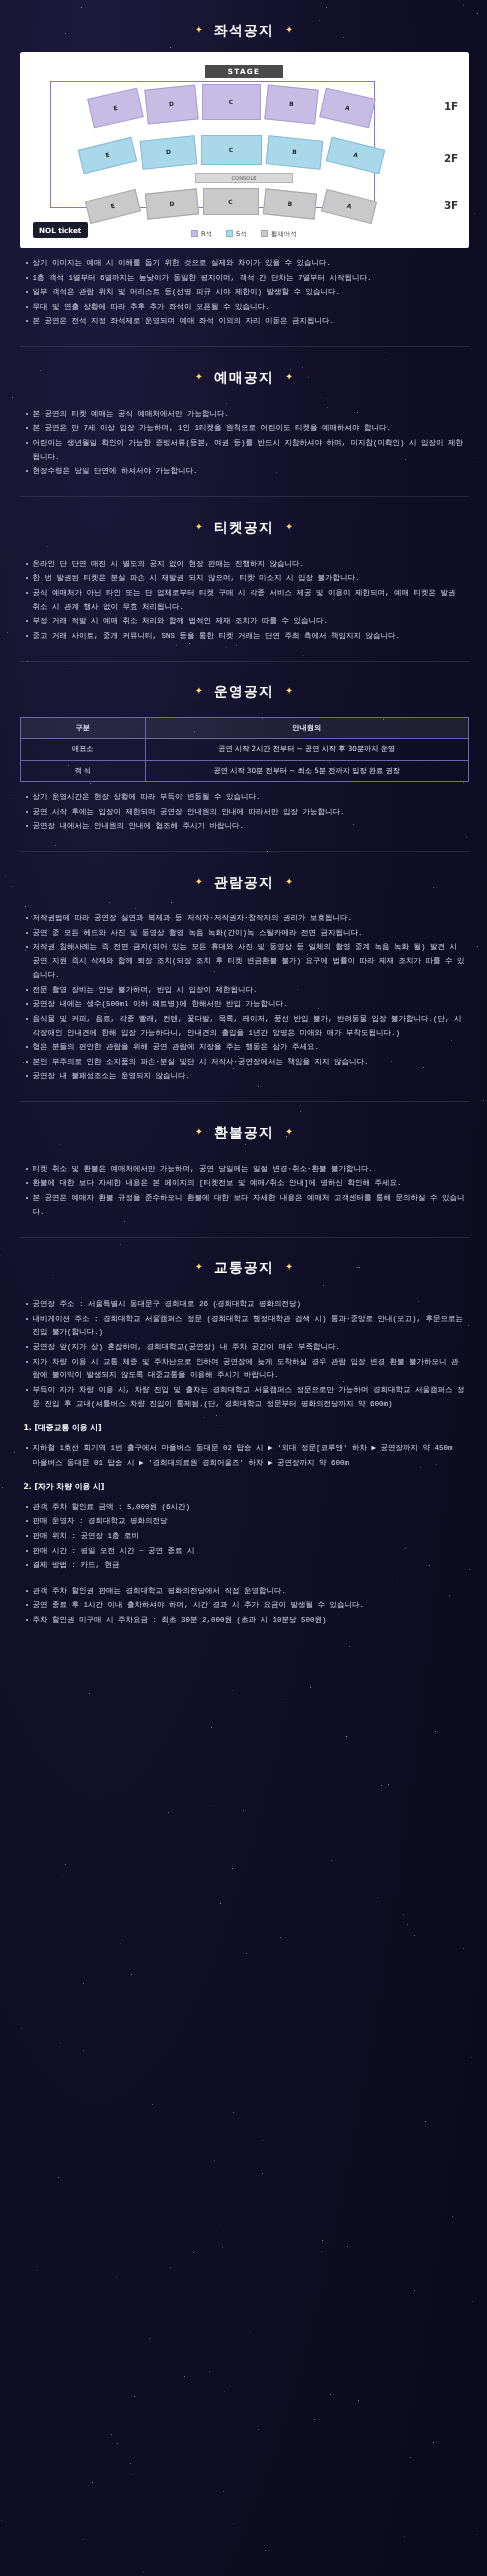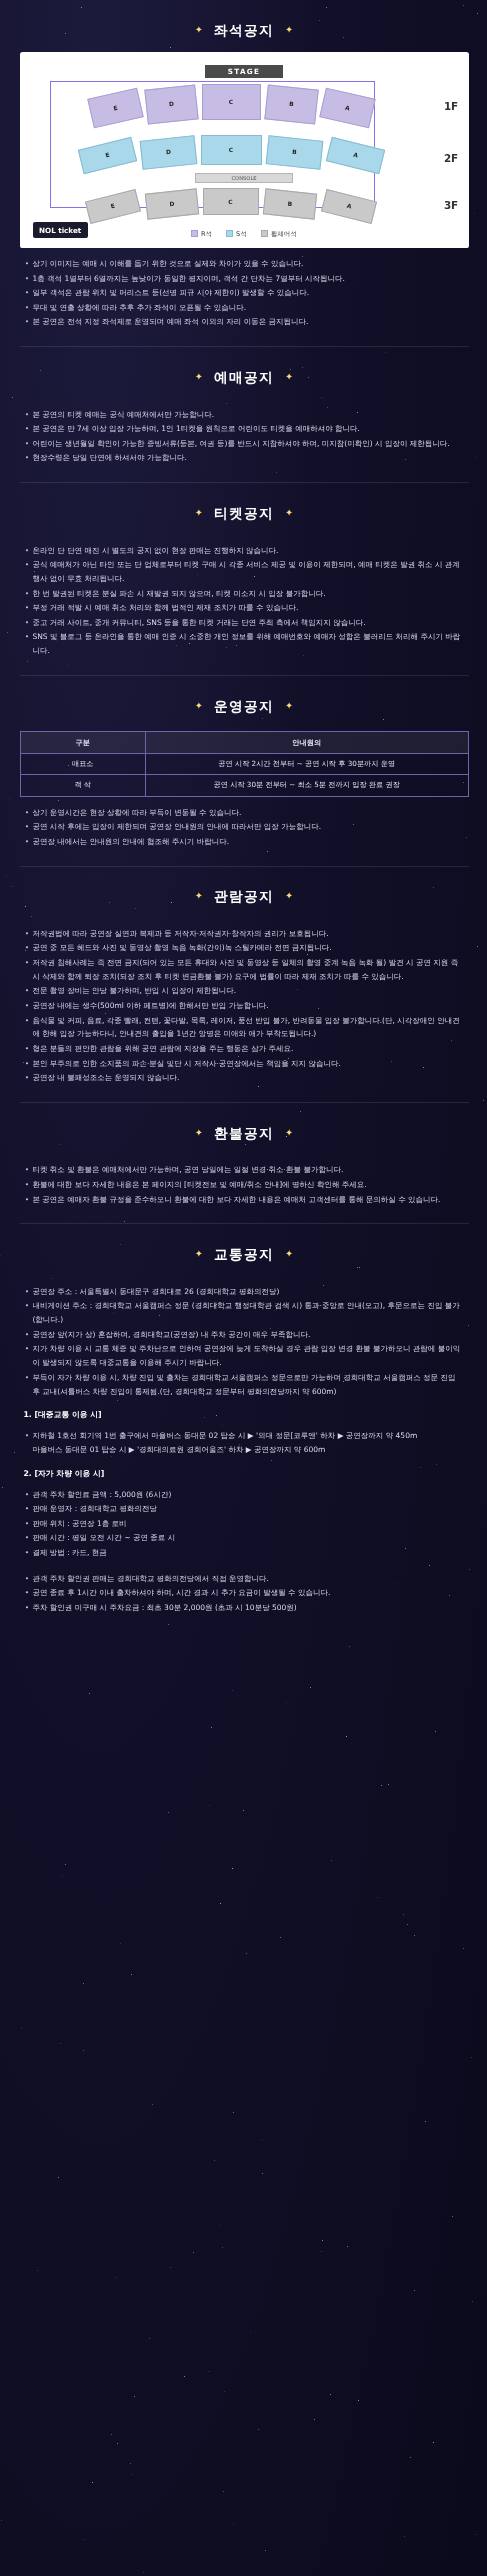--- a/index.html
+++ b/index.html
@@ -112,20 +112,21 @@
 
   
   ul.bl { list-style: none; width: 449px; margin: 9px auto 0 auto; padding: 0 3.9px; }
   ul.bl > li {
     position: relative;
     padding-left: 9px;
     font-size: 7.5px;
     line-height: 1.85;
     color: #dedbf0;
     margin-bottom: 0.7px;
+    font-family: Liberation Mono, monospace;
   }
   ul.bl > li::before {
     content: "•";
     position: absolute; left: 1.3px; top: 0;
     color: #b9b2e6;
   }
   ul.bl li.plain::before { content: ""; }
   .sub-title {
     width: 449px; margin: 10.4px auto 2.6px auto;
     padding-left: 3.9px;
@@ -452,25 +453,24 @@
   </ul>
   <div class="divider"></div>
 
   <div class="sec-head">
     <span class="spark">✦</span>
     <span class="t">티켓공지</span>
     <span class="spark">✦</span>
   </div>
   <ul class="bl">
     <li>온라인 단 단연 매진 시 별도의 공지 없이 현장 판매는 진행하지 않습니다.</li>
+    <li>한 번 발권된 티켓은 분실 파손 시 재발권 되지 않으며, 티켓 미소지 시 입장 불가합니다.</li>
     <li>공식 예매처가 아닌 타인 또는 단 업체로부터 티켓 구매 시 각종 서비스 제공 및 이용이 제한되며, 예매 티켓은 발권 취소 시 관계 행사 없이 무효 처리됩니다.</li>
-    <li>한 번 발권된 티켓은 분실 파손 시 재발권 되지 않으며, 티켓 미소지 시 입장 불가합니다.</li>
     <li>부정 거래 적발 시 예매 취소 처리와 함께 법적인 제재 조치가 따를 수 있습니다.</li>
     <li>중고 거래 사이트, 중개 커뮤니티, SNS 등을 통한 티켓 거래는 단연 주최 측에서 책임지지 않습니다.</li>
-    <li>SNS 및 블로그 등 온라인을 통한 예매 인증 시 소중한 개인 정보를 위해 예매번호와 예매자 성함은 불러리드 처리해 주시기 바랍니다.</li>
   </ul>
   <div class="divider"></div>
 
   <div class="sec-head">
     <span class="spark">✦</span>
     <span class="t">운영공지</span>
     <span class="spark">✦</span>
   </div>
   <table class="tbl">
     <thead>

